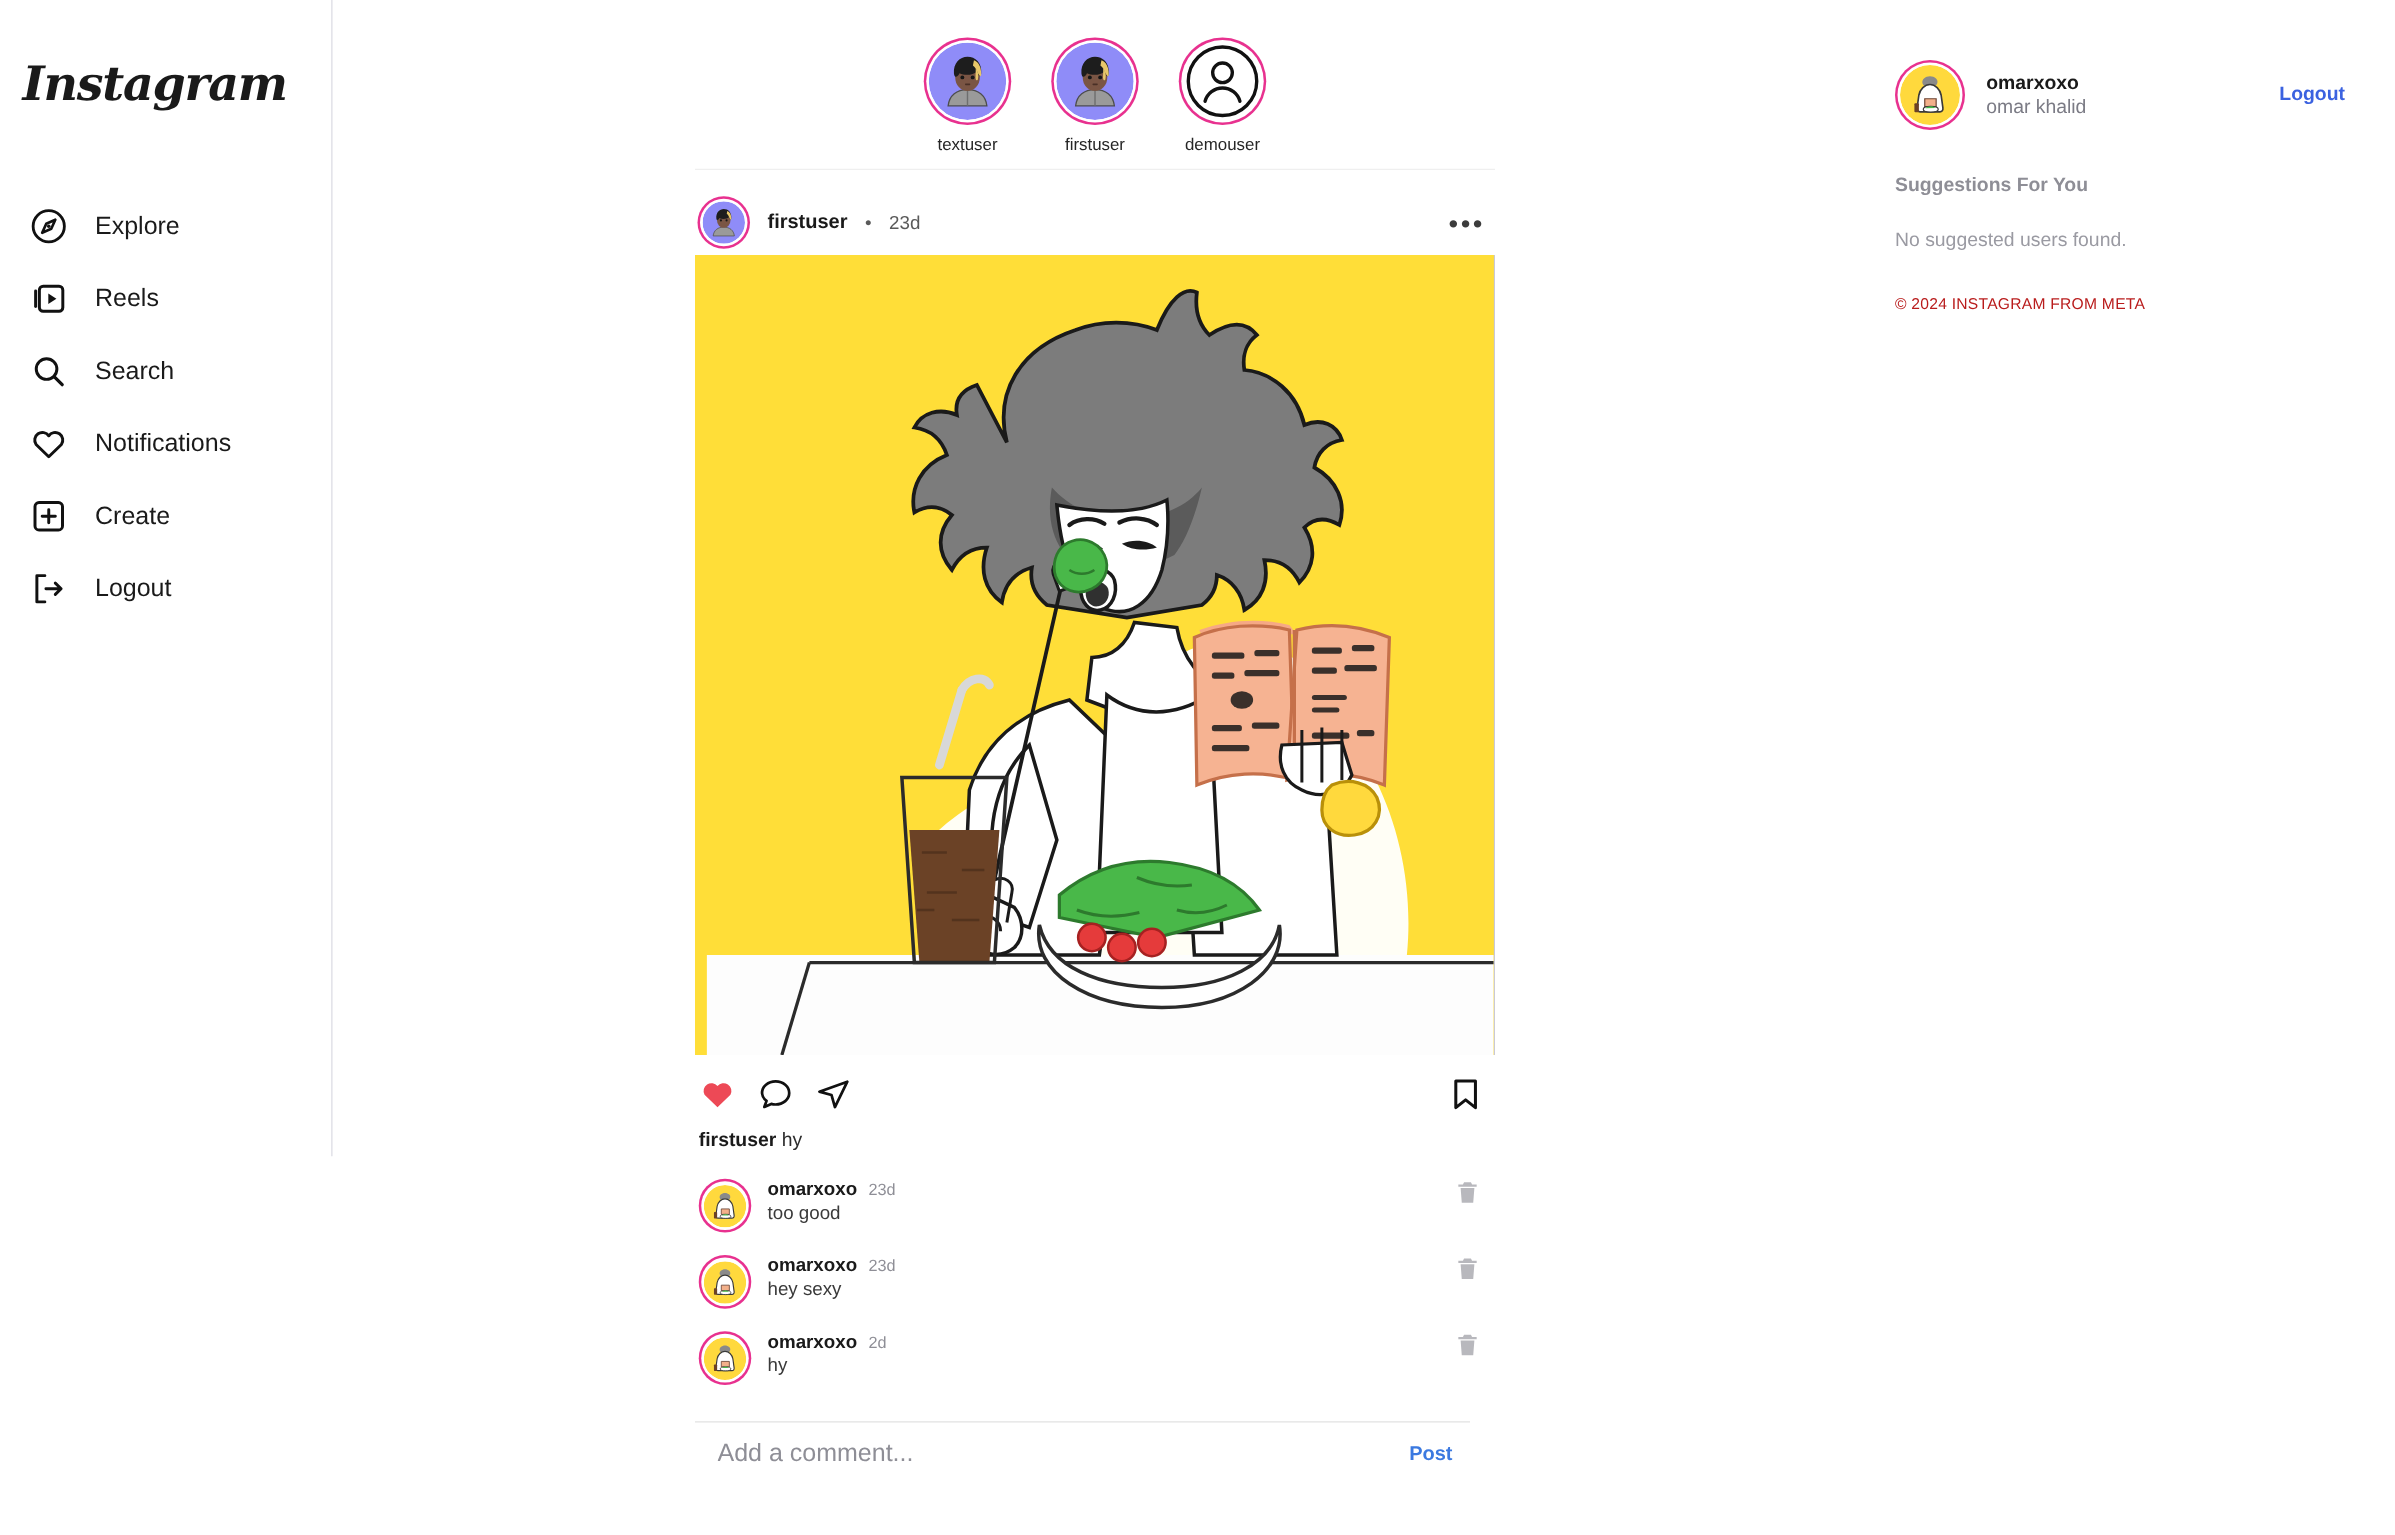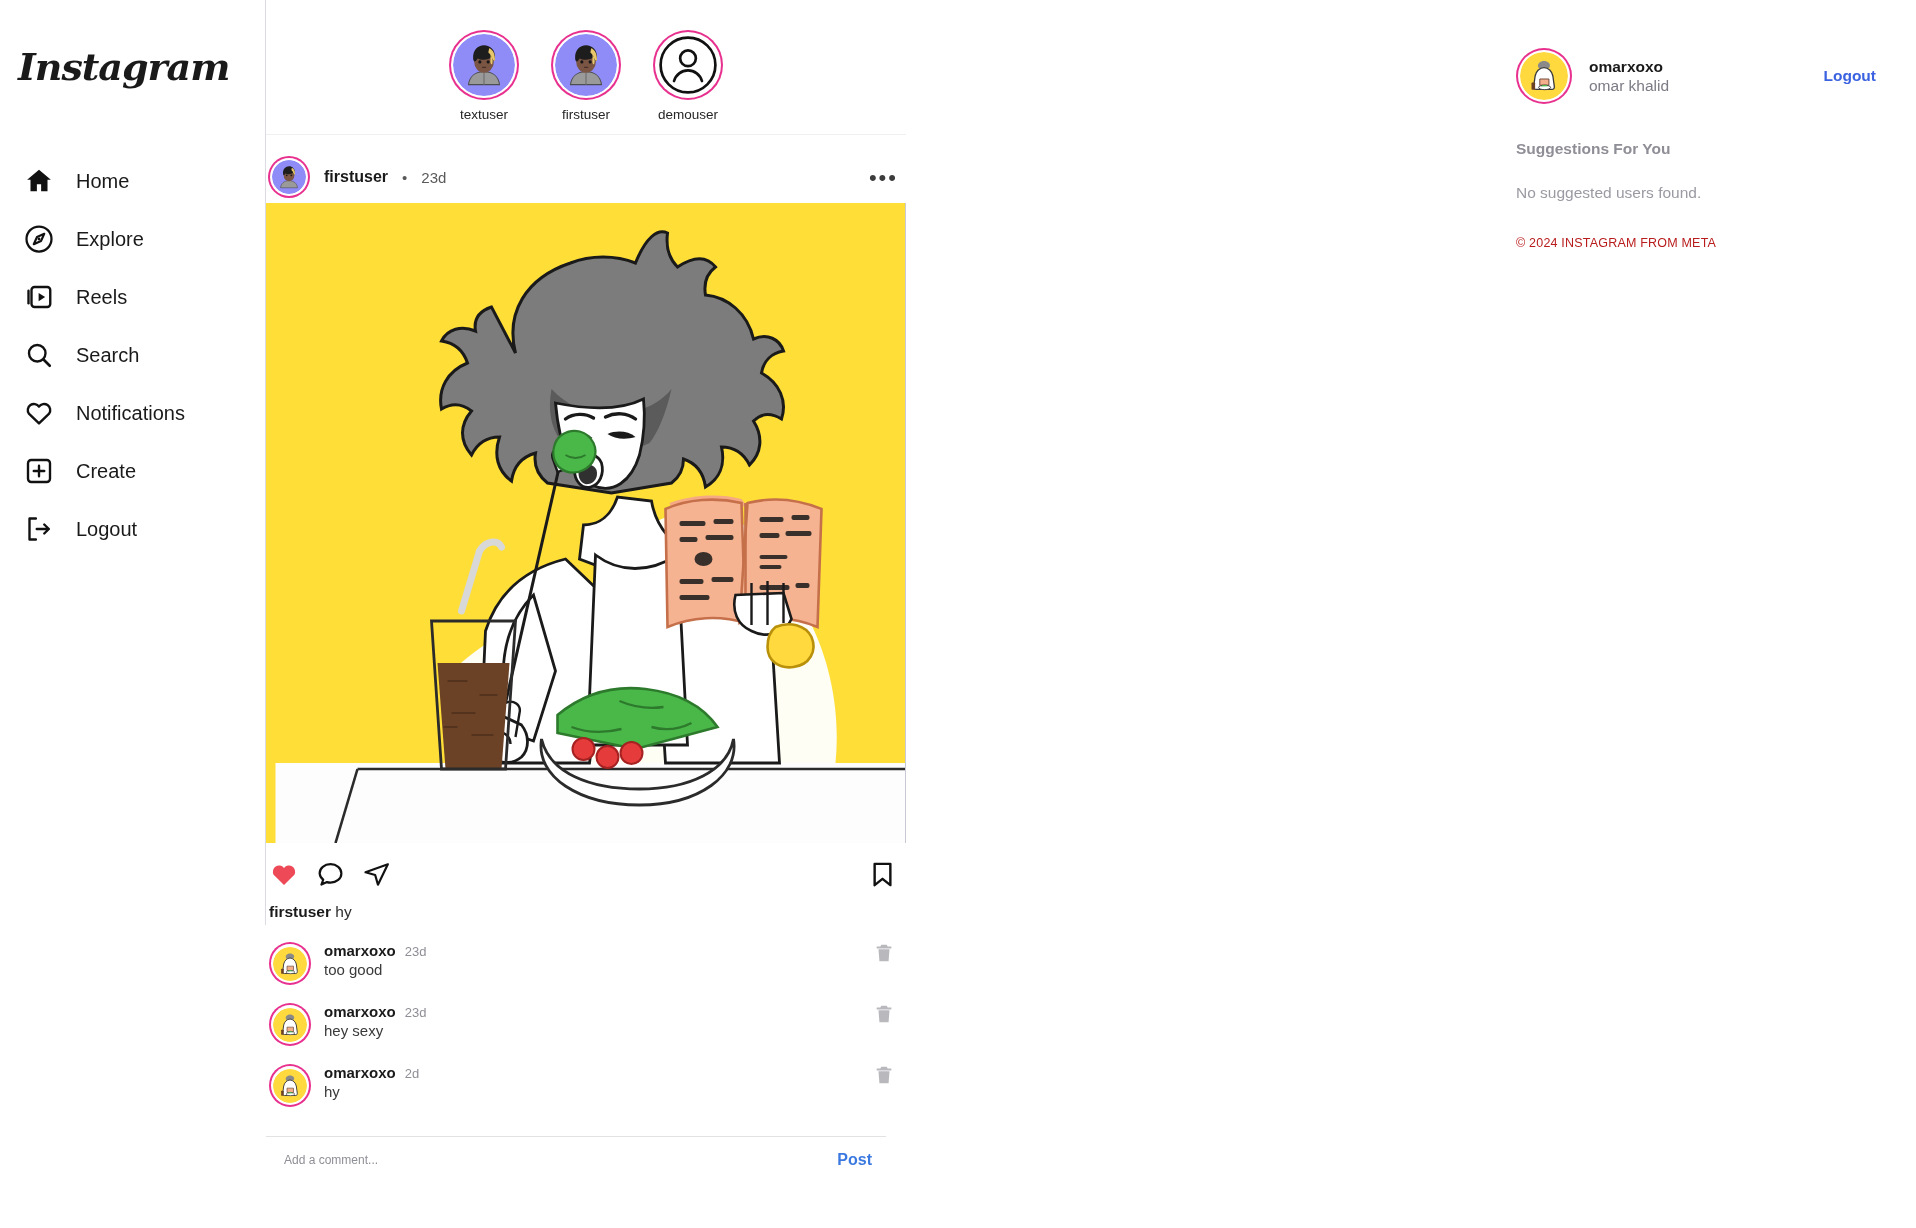--- a/index.html
+++ b/index.html
@@ -59,21 +59,21 @@
     display: inline-block;
     line-height: 0;
   }
   .ring .inner { background: #fff; border-radius: 50%; padding: 2px; line-height:0; display:block;}
 
   
   .center {
     flex: 1 1 auto;
     display: flex;
     flex-direction: column;
-    align-items: flex-start;
+    align-items: center;
     padding-top: 0;
   }
   .stories {
     width: 640px;
     display: flex;
     justify-content: center;
     gap: 30px;
     padding: 30px 0 12px 0;
     border-bottom: 1px solid #efefef;
     margin-bottom: 16px;
@@ -126,21 +126,21 @@
   .add-comment {
     width: 620px;
     display: flex; align-items: center;
     border-top: 1px solid #e2e2e2;
     margin-top: 20px;
     padding: 14px 14px 14px 18px;
   }
   .add-comment input {
     flex: 1 1 auto;
     border: none; outline: none;
-    font-size: 12px;
+    font-size: 20px;
     font-family: "Liberation Sans", sans-serif;
     color: #1a1a1a;
     background: transparent;
   }
   .add-comment input::placeholder { color: #8e8e96; }
   .post-btn {
     background: none; border: none; cursor: pointer;
     color: #3b79e0; font-weight: 700; font-size: 16px;
     font-family: "Liberation Sans", sans-serif;
   }
@@ -167,28 +167,20 @@
 </head>
 <body>
 
 <div class="app">
 
   <aside class="sidebar">
     <div class="brand">Instagram</div>
 
     <nav class="nav">
 
-      <div class="nav-item">
-        <span class="nav-icon">
-          <svg width="30" height="30" viewBox="0 0 24 24">
-              <path d="M12 3 2.5 11h2.7v9.2h5.1v-5.6h3.4v5.6h5.1V11h2.7L12 3z" fill="#111"></path>
-            </svg>
-        </span>
-        <span class="nav-label">Home</span>
-      </div>
 
       <div class="nav-item">
         <span class="nav-icon">
           <svg width="30" height="30" viewBox="0 0 24 24">
               <circle cx="12" cy="12" r="10" fill="none" stroke="#111" stroke-width="1.8"></circle>
               <path d="M16.2 7.8 10.4 10.4 7.8 16.2l5.8-2.6 2.6-5.8z" fill="none" stroke="#111" stroke-width="1.7" stroke-linejoin="round"></path>
               <circle cx="12" cy="12" r="1.15" fill="#111"></circle>
             </svg>
         </span>
         <span class="nav-label">Explore</span>

